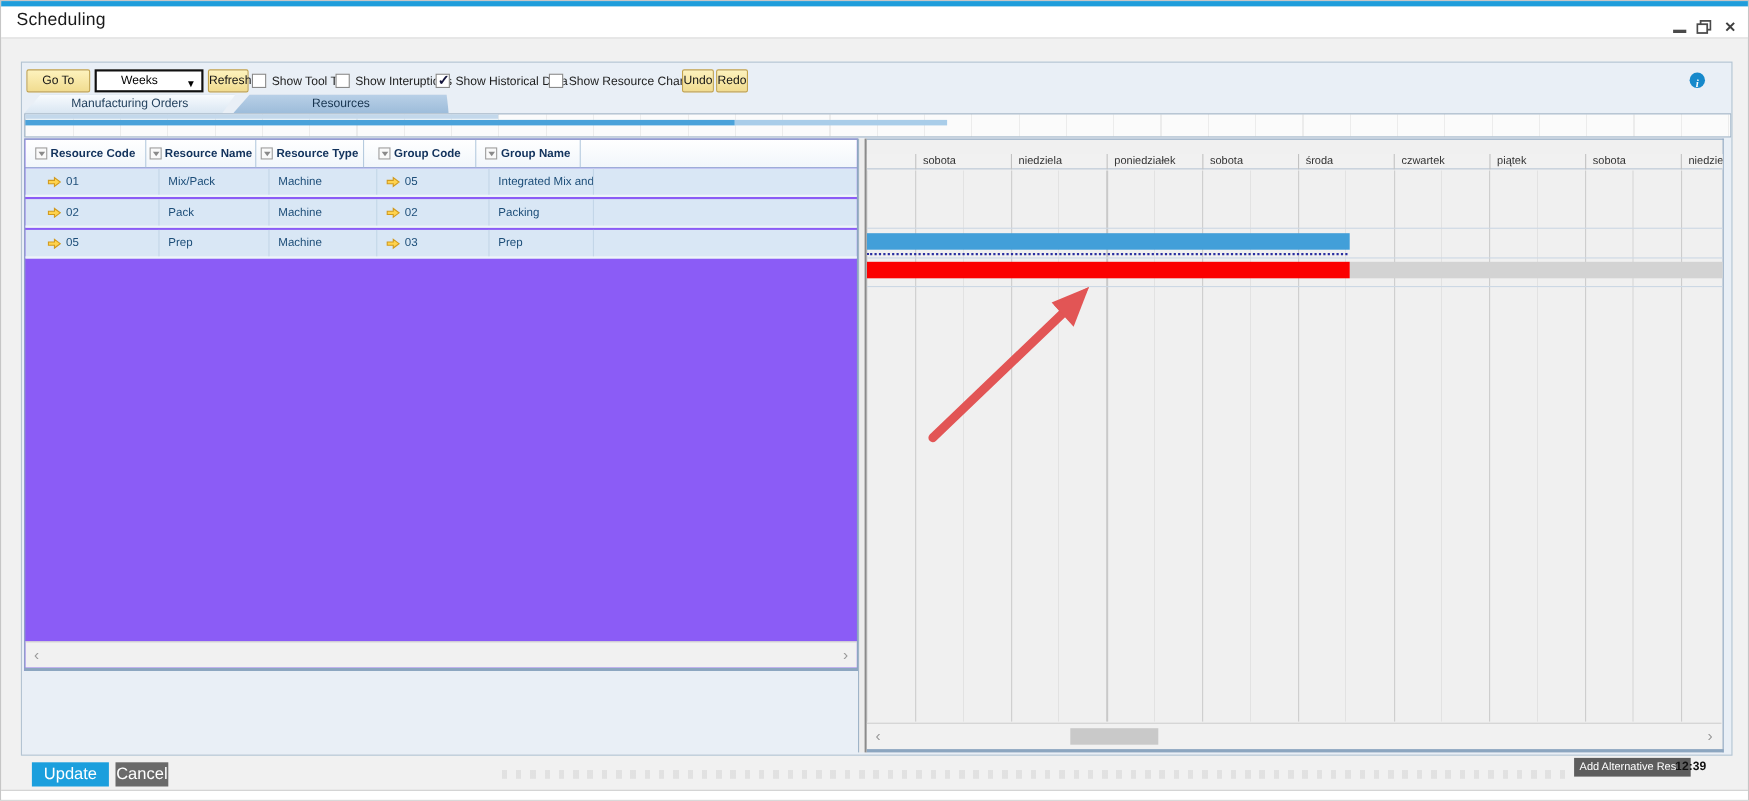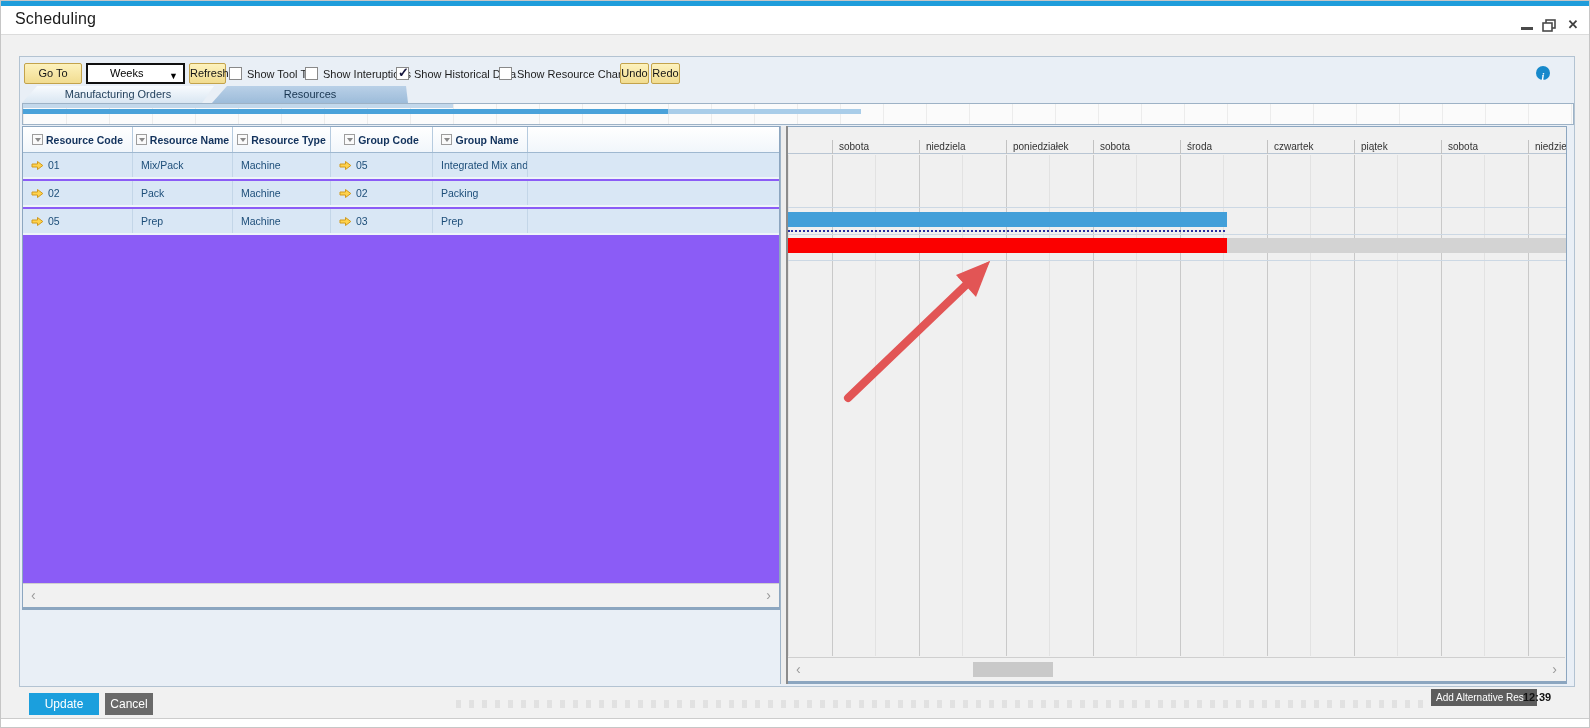--- a/index.html
+++ b/index.html
@@ -61,21 +61,21 @@
              display:flex; align-items:center; justify-content:center; gap:3px;
              font-size:10.5px; font-weight:bold; color:#12325c; cursor:pointer; }
   .filter-icon { width:11px; height:11px; border:1px solid #9d9d9d; background:#fafafa;
              position:relative; flex:0 0 11px; }
   .filter-icon::after { content:""; position:absolute; left:2px; top:3px;
              border-left:3px solid transparent; border-right:3px solid transparent; border-top:4px solid #8a8a8a; }
   .tbl-row { position:absolute; left:0; width:756px; height:26px; background:#d9e7f5;
              border-bottom:2px solid #eef4fa; cursor:pointer; }
   .td-cell { position:absolute; top:0; height:24px; border-right:1px solid #c3d6e8;
              display:flex; align-items:center; padding-left:8px; gap:4px;
-             font-size:10.5px; color:#1d4e79; overflow:hidden; white-space:nowrap; }
+             font-size:10.5px; color:#1d4e79; overflow:hidden; white-space:nowrap;margin-left:12px; }
   .link-arrow { flex:0 0 13px; display:inline-flex; cursor:pointer; }
   .pane-scroll { position:absolute; left:0; bottom:0; height:24px; background:#f1f1f1;
              border-top:1px solid #cfcfcf; }
   .scroll-arrow { position:absolute; top:3px; font-size:14px; color:#9a9a9a; cursor:pointer; line-height:16px; }
   .scroll-thumb { position:absolute; top:4px; height:15px; background:#c9c9c9; cursor:grab; }
   
   .splitter { position:absolute; left:760px; top:69px; width:8px; height:558px; background:#ededed;
               border-left:1px solid #9fb4c8; border-right:2px solid #8b8b8b; cursor:col-resize; }
   
   .gantt-pane { position:absolute; left:768px; top:69px; width:779px; height:558px;
@@ -91,21 +91,21 @@
       background-image:
         repeating-linear-gradient(90deg, #c9c9c9 0 1px, transparent 1px 87px),
         repeating-linear-gradient(90deg, #e2e2e2 0 1px, transparent 1px 87px);
       background-position:44px 0, 0 0;
   }
   .g-hline { position:absolute; left:0; width:779px; height:1px; background:#ccd8e4; }
   .g-bar { position:absolute; height:15px; }
   .g-dotted { position:absolute; left:0; top:75px; width:437px; height:0; border-top:2px dotted #2a2fa0; }
   .annot-arrow { position:absolute; left:20px; top:78px; pointer-events:none; }
   
-  .footer-btn { position:absolute; top:692px; height:22px; border:none; color:#fff; font-size:12px;
+  .footer-btn { position:absolute; top:692px; height:22px; border:none; color:#fff; font-size:15px;
                 text-align:center; line-height:22px; cursor:pointer; }
   .dash-band { position:absolute; left:455px; top:699px; width:975px; height:8px; opacity:.75;
       background:repeating-linear-gradient(90deg, #dcdcdc 0 5px, transparent 5px 13px); }
   .task-tooltip { position:absolute; left:1430px; top:688px; height:17px; background:#5d5d5d; color:#fff;
       font-size:10px; line-height:17px; padding:0 5px; white-space:nowrap; cursor:pointer; }
   .clock { position:absolute; left:1522px; top:690px; font-size:11px; font-weight:bold; color:#111; }
   .bottom-sep { position:absolute; left:0; top:717px; width:1590px; height:1px; background:#cccccc; }
   .bottom-strip { position:absolute; left:0; top:718px; width:1590px; height:10px; background:#ffffff; }
 </style>
 </head>

